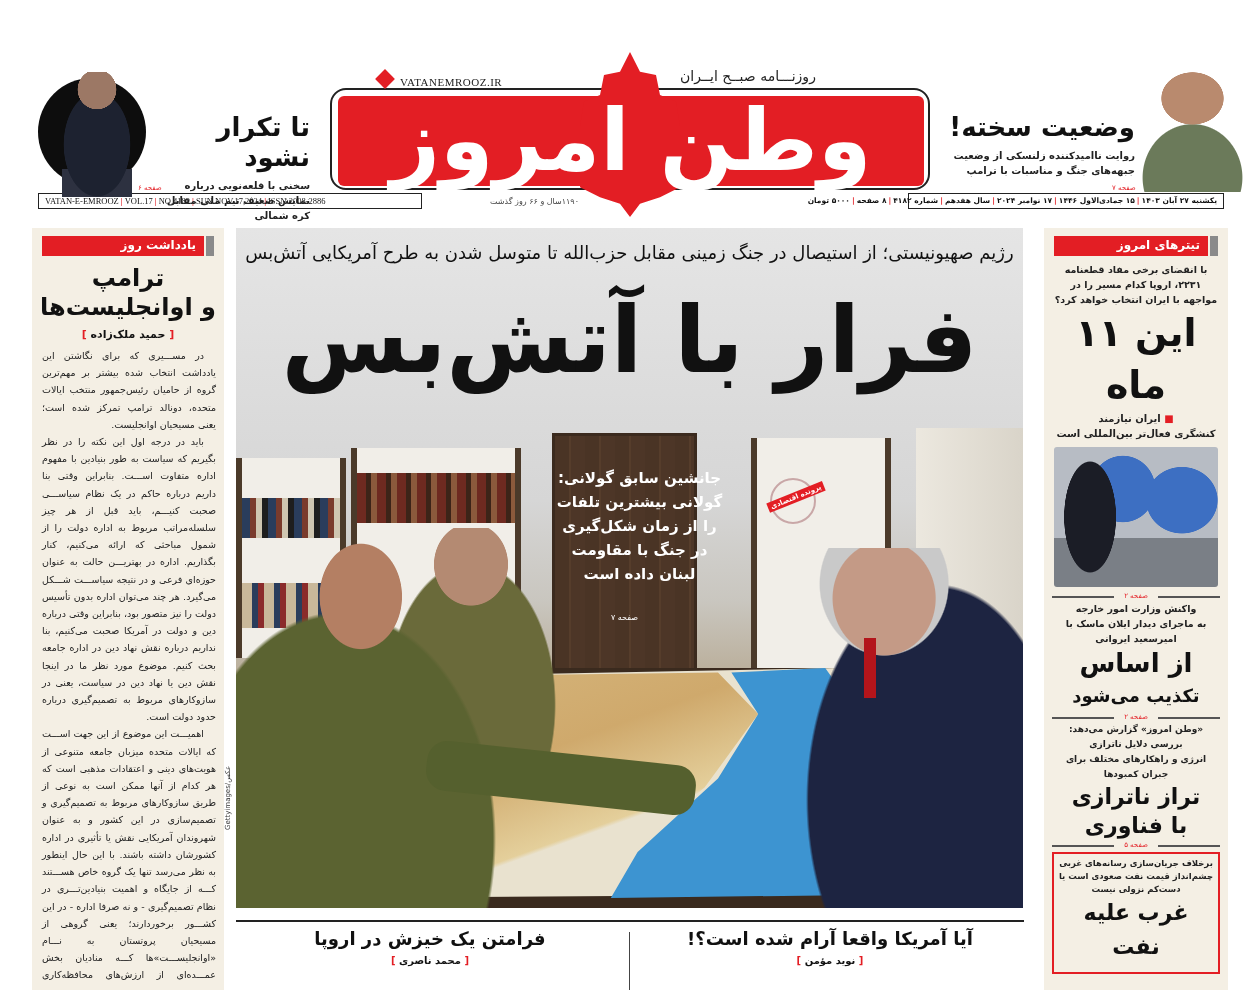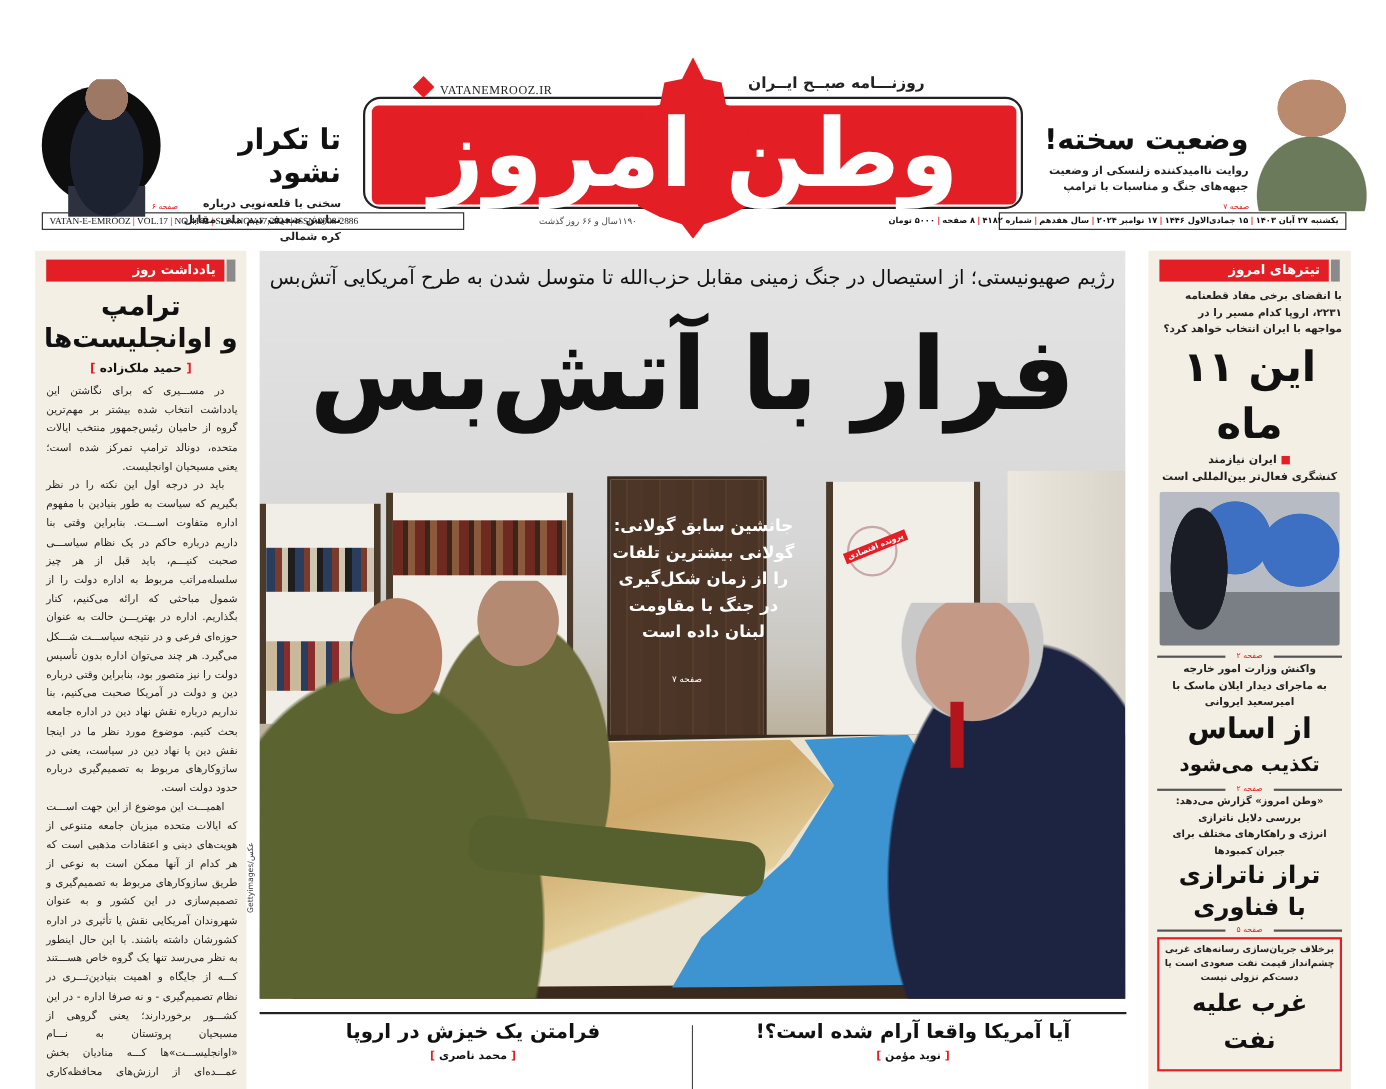--- a/index.html
+++ b/index.html
@@ -8,21 +8,21 @@
   .abs { position: absolute; }
   .rtl { direction: rtl; }
 
   
   .masthead-box { left: 330px; top: 88px; width: 600px; height: 102px; border: 2px solid #222; border-radius: 16px; background: #fff; }
   .logo-band { left: 338px; top: 96px; width: 586px; height: 90px; background: #e31e24; border-radius: 6px; }
   .logo-dome { left: 580px; top: 52px; width: 100px; height: 165px; background: #e31e24;
     clip-path: polygon(50% 0%, 60% 12%, 76% 14%, 80% 26%, 96% 30%, 100% 45%, 100% 82%, 80% 88%, 60% 92%, 50% 100%, 40% 92%, 20% 88%, 0% 82%, 0% 45%, 4% 30%, 20% 26%, 24% 14%, 40% 12%); }
   .logo-text { left: 338px; top: 92px; width: 586px; height: 96px; color: #fff; font-family: "DejaVu Sans", sans-serif;
     font-weight: 900; font-size: 86px; line-height: 96px; text-align: center; letter-spacing: -2px; direction: rtl; }
-  .logo-tagline { left: 680px; top: 68px; font-size: 14px; font-weight: bold; color: #222; }
+  .logo-tagline { left: 680px; top: 68px; font-size: 14px; font-weight: normal; color: #222; }
   .logo-url { left: 400px; top: 76px; font-size: 11px; font-family: "Liberation Serif", serif; color: #222; letter-spacing: 0.5px; }
   .logo-diamond { left: 378px; top: 72px; width: 14px; height: 14px; background: #e31e24; transform: rotate(45deg); }
   .logo-age { left: 490px; top: 197px; font-size: 8px; color: #444; }
 
   
   .corner-title { font-weight: 900; font-size: 26px; color: #111; direction: rtl; text-align: right; }
   .corner-sub { font-size: 10px; font-weight: bold; color: #222; direction: rtl; text-align: right; line-height: 15px; }
   .page-ref { font-size: 7px; color: #e31e24; direction: rtl; }
 
   .zelensky-photo { left: 1140px; top: 72px; width: 105px; height: 120px;
@@ -199,21 +199,21 @@
     <span class="bracket">[</span> <span>محمد ناصری</span> <span class="bracket">]</span>
   </div>
 </div>
 
 <div class="abs sidebar right-sidebar">
   <div style="padding:8px 20px 0 10px;">
     <div class="section-label">تیترهای امروز</div>
   </div>
 
   <div style="padding:0 8px;">
-    <div class="corner-sub" style="text-align:right; font-size:9.5px; margin-top:6px;">با انقضای برخی مفاد قطعنامه ۲۲۳۱، اروپا کدام مسیر را در مواجهه با ایران انتخاب خواهد کرد؟</div>
+    <div class="corner-sub" style="text-align:center; font-size:9.5px; margin-top:6px;">با انقضای برخی مفاد قطعنامه ۲۲۳۱، اروپا کدام مسیر را در مواجهه با ایران انتخاب خواهد کرد؟</div>
     <div class="col-title" style="font-size:38px; line-height:52px;">این ۱۱ ماه</div>
     <div class="corner-sub" style="text-align:center;"><span class="bullet">■ </span><span>ایران نیازمند</span></div>
     <div class="corner-sub" style="text-align:center;">کنشگری فعال‌تر بین‌المللی است</div>
     <div style="margin:6px 2px 0; height:140px; border-radius:3px;
       background: radial-gradient(ellipse 16% 40% at 22% 50%, #1b1d26 0 98%, transparent 100%),
                   radial-gradient(ellipse 20% 24% at 42% 30%, #3d6fc2 0 98%, transparent 100%),
                   radial-gradient(ellipse 22% 24% at 78% 38%, #3d6fc2 0 98%, transparent 100%),
                   linear-gradient(#b7bcc4 0 65%, #7a7f86 65%);"></div>
     <div class="page-divider" style="margin-top:4px;">
         <span>صفحه ۲</span>

